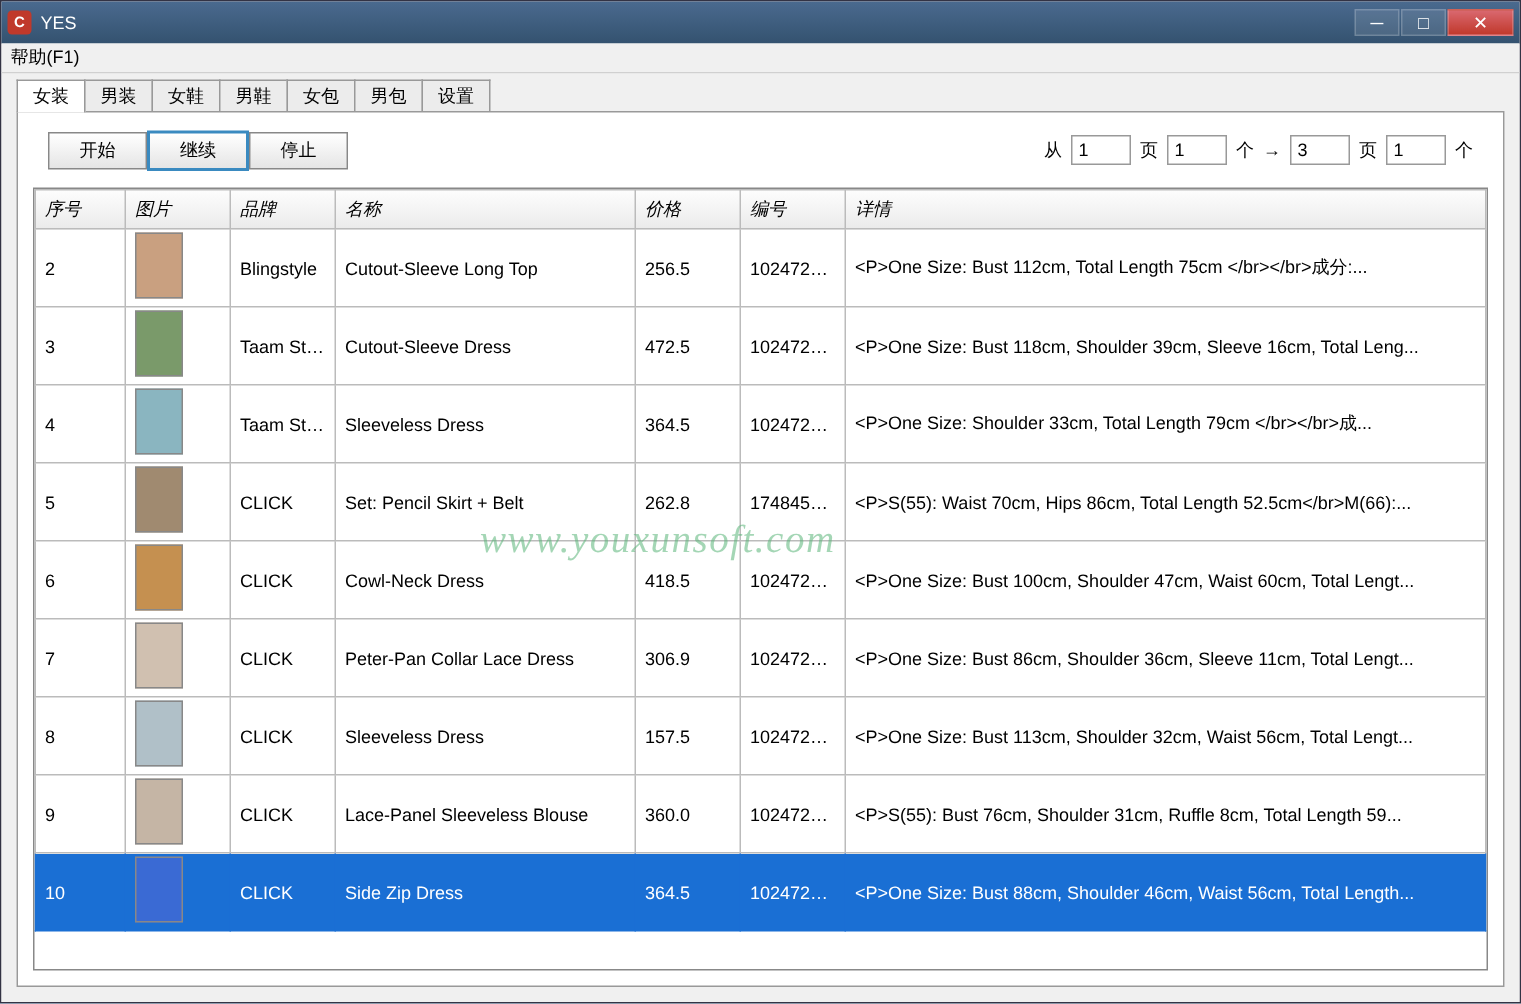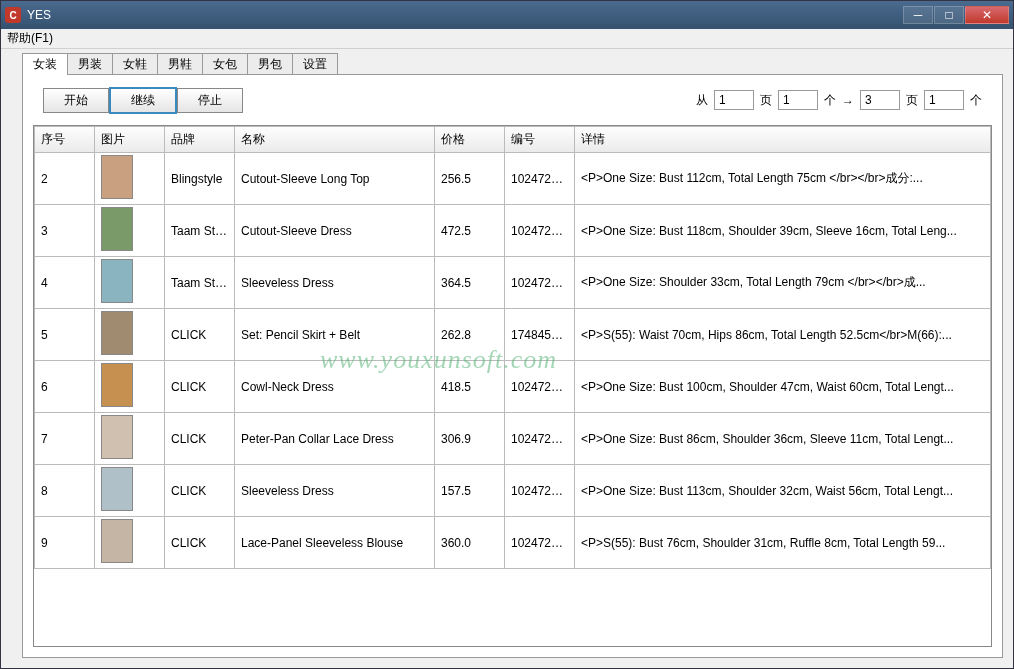--- a/index.html
+++ b/index.html
@@ -61,21 +61,21 @@
       border-bottom: 1px solid #d0d0d0;
       display: flex;
       align-items: center;
       padding: 0 6px;
       font-size: 12px;
       text-align: right;
     }
     .content-area {
       flex: 1;
       background: #f0f0f0;
-      padding: 4px 10px 10px 21px;
+      padding: 4px 10px 10px 10px;
       display: flex;
       flex-direction: column;
     }
     .tabbar {
       display: flex;
       height: 22px;
     }
     .tab {
       padding: 2px 10px;
       border: 1px solid #999;
@@ -145,20 +145,21 @@
     thead tr {
       background: linear-gradient(to bottom, #fdfdfd, #eaeaea);
     }
     th {
       text-align: left;
       padding: 4px 6px;
       border: 1px solid #bbb;
       font-weight: normal;
       font-size: 12px;
       height: 22px;
+      font-style: italic;
     }
     td {
       border: 1px solid #bbb;
       padding: 2px 6px;
       font-size: 12px;
       height: 48px;
       white-space: nowrap;
       overflow: hidden;
       text-overflow: ellipsis;
     }
@@ -331,20 +332,29 @@
               </tr>
               <tr>
                 <td>9</td>
                 <td><span class="img-cell" style="background: rgb(197, 181, 165);"></span></td>
                 <td>CLICK</td>
                 <td>Lace-Panel Sleeveless Blouse</td>
                 <td>360.0</td>
                 <td>1024726850</td>
                 <td>&lt;P&gt;S(55): Bust 76cm, Shoulder 31cm, Ruffle 8cm, Total Length 59...</td>
               </tr>
+              <tr class="selected">
+                <td>10</td>
+                <td><span class="img-cell" style="background: rgb(58, 106, 212);"></span></td>
+                <td>CLICK</td>
+                <td>Side Zip Dress</td>
+                <td>364.5</td>
+                <td>1024726848</td>
+                <td>&lt;P&gt;One Size: Bust 88cm, Shoulder 46cm, Waist 56cm, Total Length...</td>
+              </tr>
             </tbody>
         </table>
       </div>
     </div>
   </div>
 </div>
 
 <div class="watermark">www.youxunsoft.com</div>
 
 </body></html>

